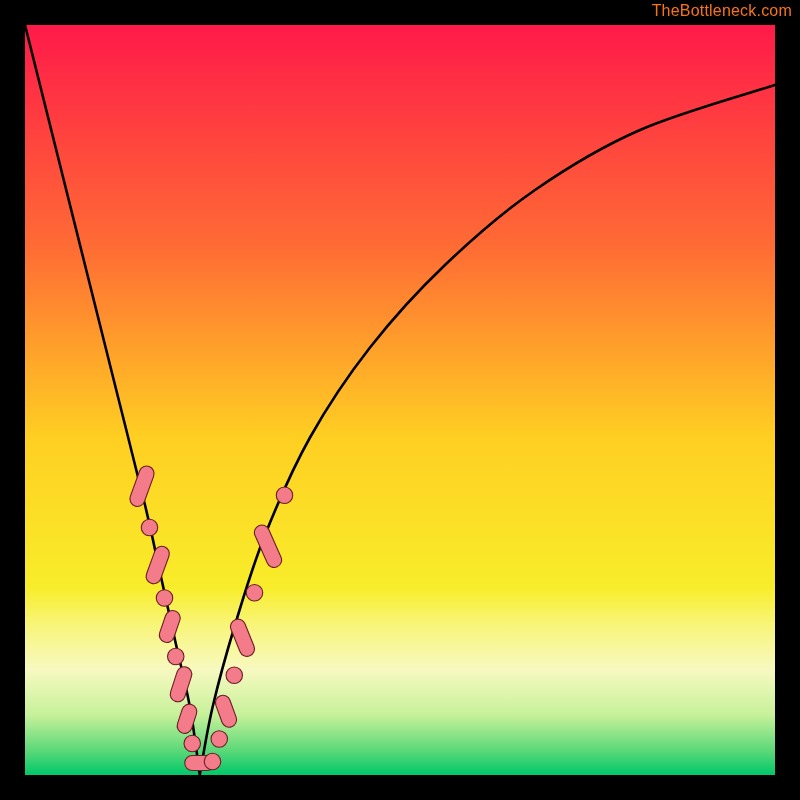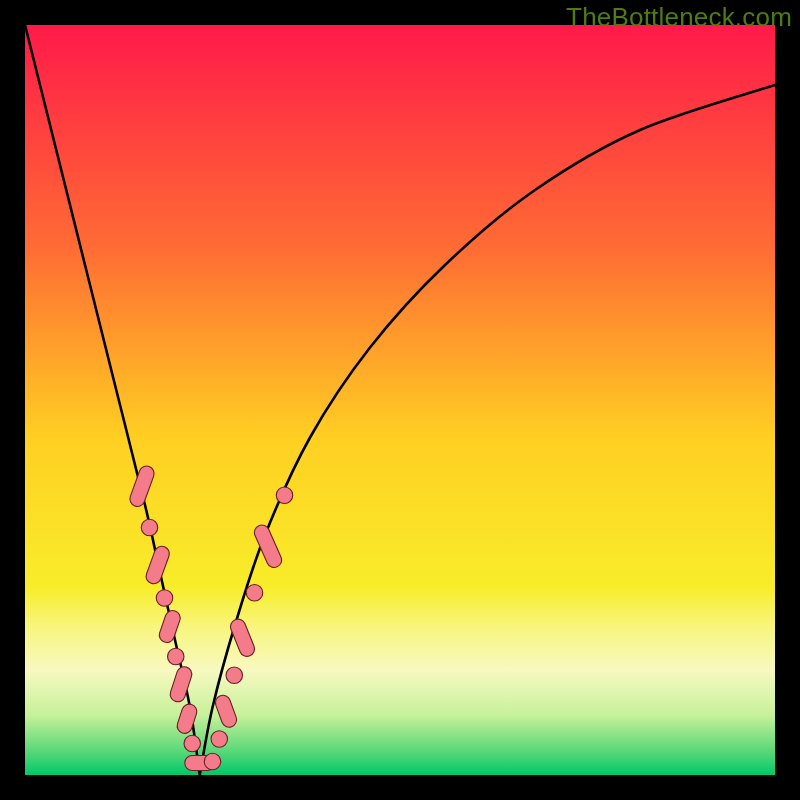--- a/index.html
+++ b/index.html
@@ -38,23 +38,23 @@
     left: 0;
     top: 0;
     width: 100%;
     height: 100%;
   }
   .watermark {
     position: absolute;
     top: 2px;
     right: 8px;
     font-family: Arial, Helvetica, sans-serif;
-    font-size: 26px;
+    font-size: 16px;
     font-weight: 500;
-    color: #4d7c0f;
+    color: #f97316;
     letter-spacing: 0.2px;
     user-select: none;
     margin-left: 44px;
   }
 </style>
 </head>
 <body>
 
 <div class="frame">
   <div class="plot">

